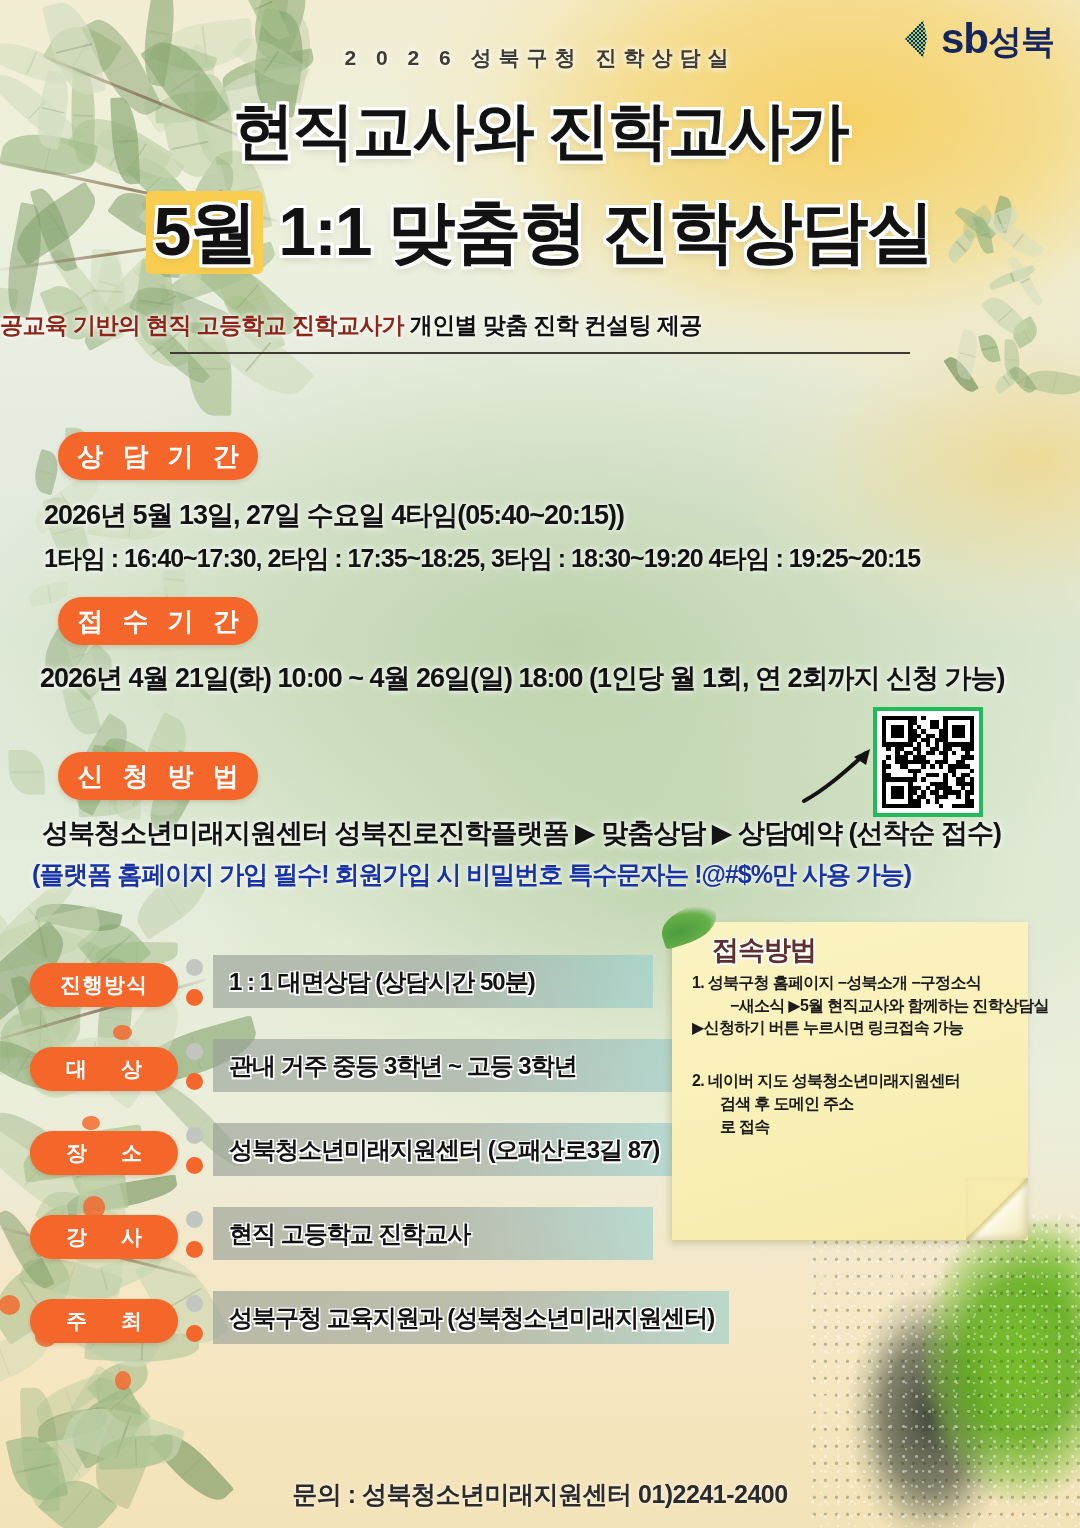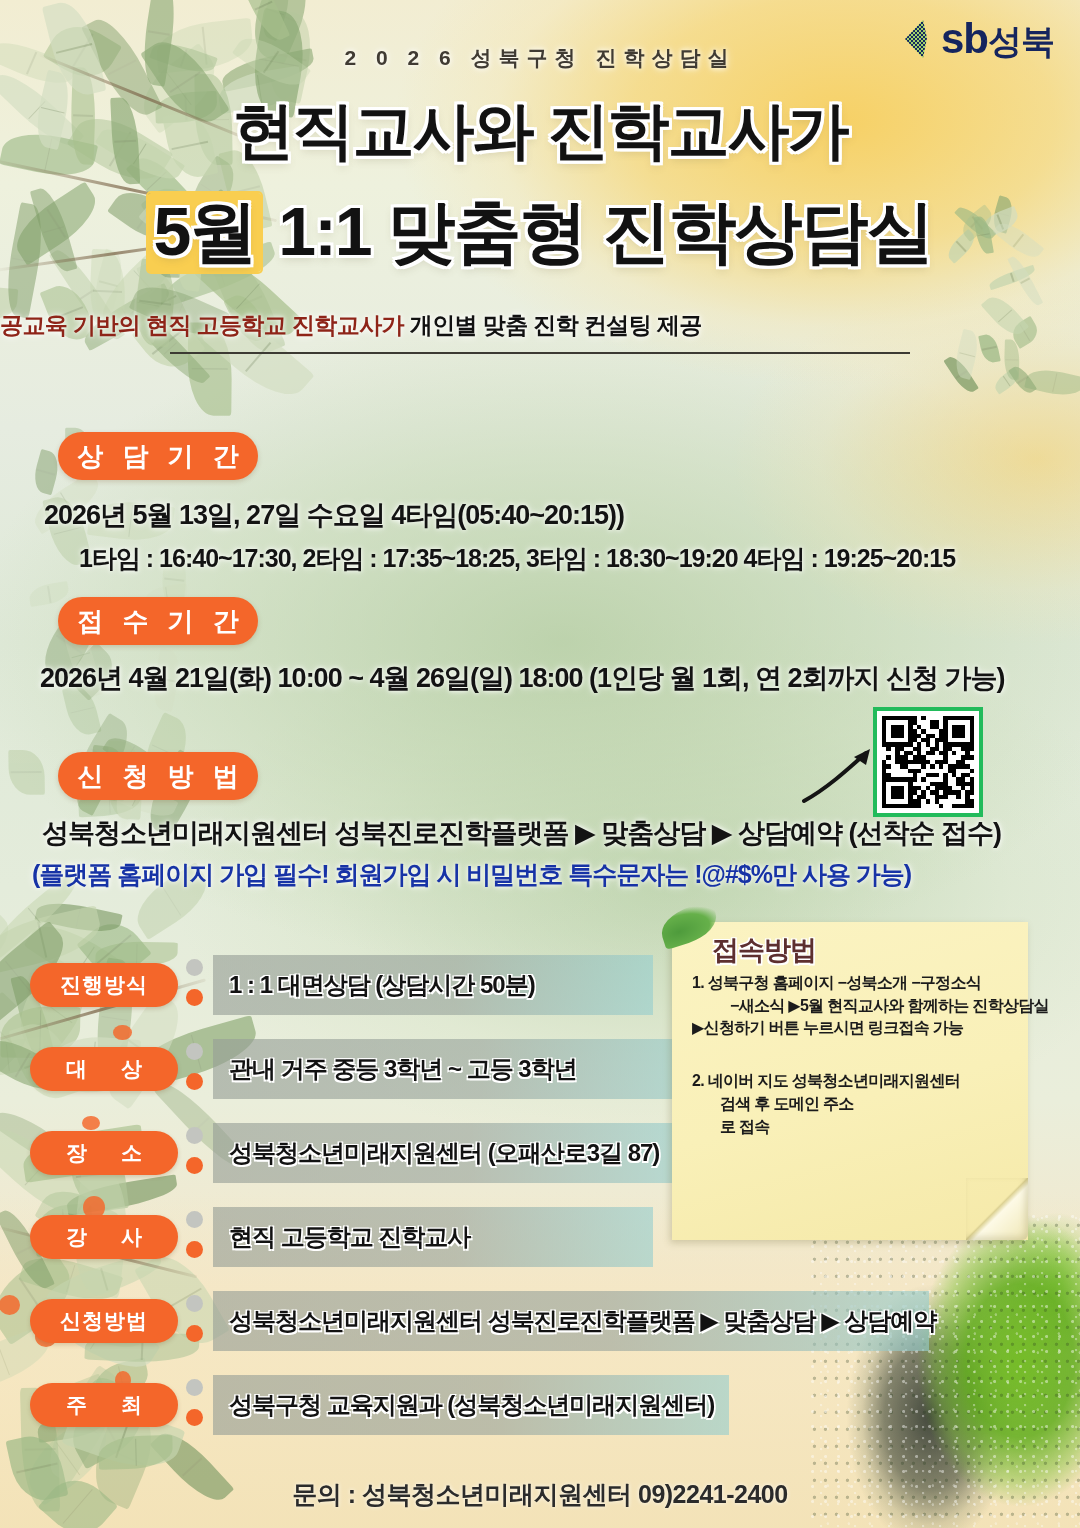--- a/index.html
+++ b/index.html
@@ -170,21 +170,21 @@
     position:absolute; left:30px; top:8px; width:148px; height:44px;
     background:#f4662a; color:#fff; border-radius:26px;
     display:flex; align-items:center; justify-content:center;
     font-size:21px; font-weight:700; letter-spacing:1px;
     box-shadow:0 2px 4px rgba(120,80,40,.22);
   }
   .row-pill.spread{ letter-spacing:14px; text-indent:14px; }
   .dot-g{ position:absolute; left:186px; top:4px; width:17px; height:17px; border-radius:50%; background:#c3c5c0; }
   .dot-o{ position:absolute; left:186px; top:34px; width:17px; height:17px; border-radius:50%; background:#f4662a; }
   .row-box{
-    position:absolute; left:213px; top:0; height:60px;
+    position:absolute; left:213px; top:0; height:53px;
     display:flex; align-items:center; padding:0 16px;
     background:linear-gradient(90deg, rgba(150,158,150,.62) 0%, rgba(150,162,155,.60) 55%, rgba(150,206,206,.62) 100%);
   }
   .row-box span{
     font-size:24px; font-weight:800; color:#121212; letter-spacing:-1px; white-space:nowrap;
     text-shadow:-1.5px -1.5px 0 #fff,1.5px -1.5px 0 #fff,-1.5px 1.5px 0 #fff,1.5px 1.5px 0 #fff;
   }
 
   
   .sticky{
@@ -428,21 +428,21 @@
   <span>1:1 맞춤형 진학상담실</span>
 </div>
 
 <div class="tagline">
   <span class="em">공교육 기반의 현직 고등학교 진학교사가</span><span> 개인별 맞춤 진학 컨설팅 제공</span>
 </div>
 <div class="rule"></div>
 
 <div class="pill pill-lg" style="left:58px; top:432px;">상 담 기 간</div>
 <div class="bigline" style="left:44px; top:497px;">2026년 5월 13일, 27일 수요일 4타임(05:40~20:15))</div>
-<div class="bigline" style="left:44px; top:542px; font-size:25px;margin-left:35px;">1타임 : 16:40~17:30, 2타임 : 17:35~18:25, 3타임 : 18:30~19:20 4타임 : 19:25~20:15</div>
+<div class="bigline" style="left:44px; top:542px; font-size:25px;">1타임 : 16:40~17:30, 2타임 : 17:35~18:25, 3타임 : 18:30~19:20 4타임 : 19:25~20:15</div>
 
 <div class="pill pill-lg" style="left:58px; top:597px;">접 수 기 간</div>
 <div class="bigline" style="left:40px; top:660px;">2026년 4월 21일(화) 10:00 ~ 4월 26일(일) 18:00 (1인당 월 1회, 연 2회까지 신청 가능)</div>
 
 <div class="pill pill-lg" style="left:58px; top:752px;">신 청 방 법</div>
 <div class="bigline" style="left:42px; top:815px;">성북청소년미래지원센터 성북진로진학플랫폼 ▶ 맞춤상담 ▶ 상담예약 (선착순 접수)</div>
 <div class="bluenote" style="left:32px; top:858px;">(플랫폼 홈페이지 가입 필수!  회원가입 시 비밀번호 특수문자는 !@#$%만 사용 가능)</div>
 
 <div class="qr-box">
     <div class="qr-grid" id="qrgrid">
@@ -921,28 +921,20 @@
     </div>
     <div class="row">
       <div class="row-pill spread">강     사</div>
       <div class="dot-g"></div>
       <div class="dot-o"></div>
       <div class="row-box" style="width: 440px;">
         <span>현직 고등학교 진학교사</span>
       </div>
     </div>
     <div class="row">
-      <div class="row-pill">신청방법</div>
-      <div class="dot-g"></div>
-      <div class="dot-o"></div>
-      <div class="row-box" style="width: 716px;">
-        <span>성북청소년미래지원센터 성북진로진학플랫폼 ▶ 맞춤상담 ▶ 상담예약</span>
-      </div>
-    </div>
-    <div class="row">
       <div class="row-pill spread">주     최</div>
       <div class="dot-g"></div>
       <div class="dot-o"></div>
       <div class="row-box" style="width: 516px;">
         <span>성북구청 교육지원과  (성북청소년미래지원센터)</span>
       </div>
     </div>
   </div>
 
 <div class="sticky">
@@ -952,13 +944,13 @@
       <p>1.  성북구청 홈페이지 −성북소개 −구정소식</p>
       <p class="ind">−새소식 ▶5월 현직교사와 함께하는 진학상담실</p>
       <p>▶신청하기 버튼 누르시면 링크접속 가능</p>
       <p class=" gap">2.  네이버 지도 성북청소년미래지원센터</p>
       <p class="ind2">검색 후 도메인 주소</p>
       <p class="ind2">로 접속</p>
     </div>
   <div class="sticky-curl"></div>
 </div>
 
-<div class="footer">문의 : 성북청소년미래지원센터 09)2241-2400</div>
+<div class="footer">문의 : 성북청소년미래지원센터 01)2241-2400</div>
 
 </body></html>

